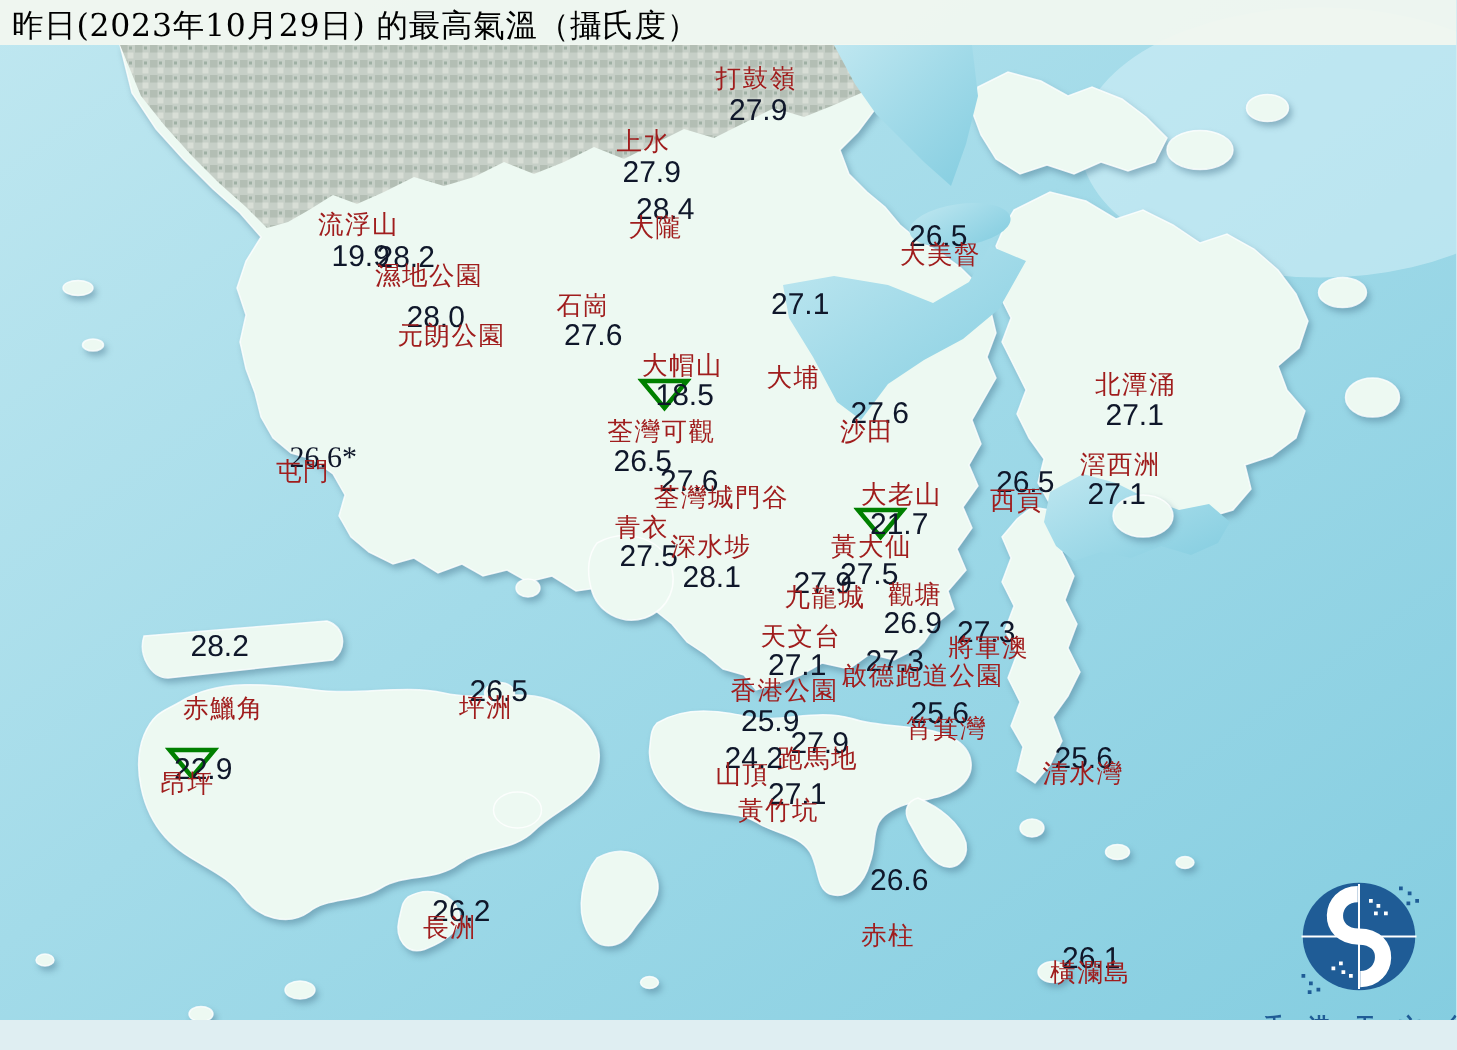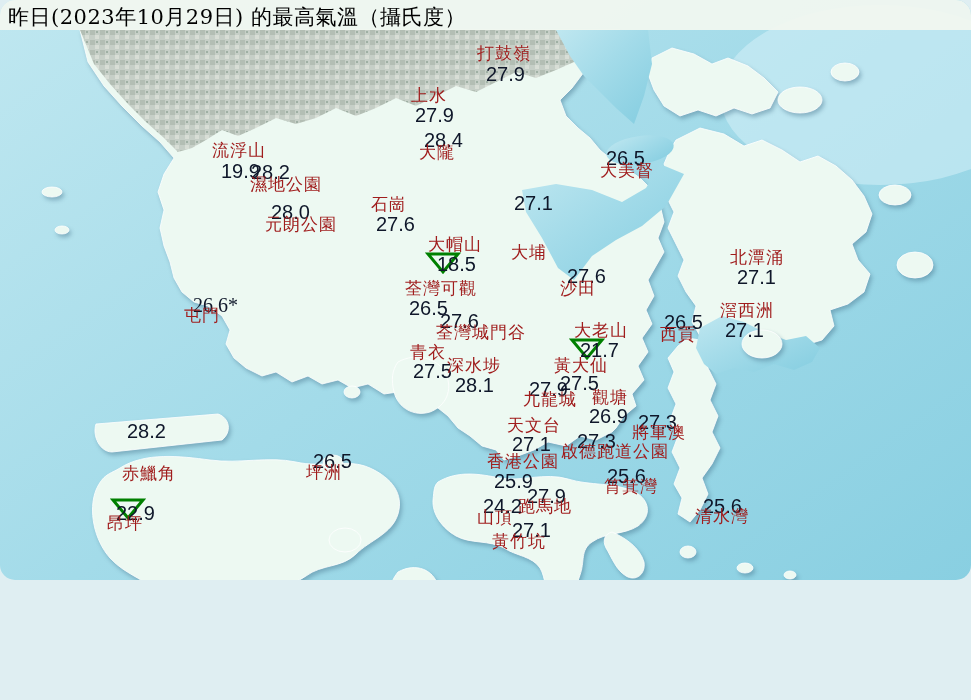--- a/index.html
+++ b/index.html
@@ -1,17 +1,17 @@
 <!DOCTYPE html>
 <html><head>
 <meta charset="utf-8">
 <style>
   html,body{margin:0;padding:0;background:#dfeef2;}
-  .screen{position:relative;width:971px;height:580px;overflow:hidden;
-          font-family:"Liberation Sans",sans-serif;border-radius:15px;}
+  .screen{position:relative;width:971px;height:680px;overflow:hidden;
+          font-family:"Liberation Sans",sans-serif;}
   .basemap{position:absolute;left:0;top:0;}
   .landg{filter:drop-shadow(2px 3px 2px rgba(70,115,140,0.45));}
   .title-bar{position:absolute;left:0;top:0;width:971px;height:30px;
              background:rgba(243,247,240,0.92);z-index:5;}
   .title-text{position:absolute;left:8px;top:3px;white-space:nowrap;
               font-family:"DejaVu Serif","Liberation Serif",serif;
               font-size:21px;color:#000;letter-spacing:0.5px;}
   #stations{position:absolute;left:0;top:0;width:971px;height:700px;z-index:4;}
   .st-value{position:absolute;font-family:"Liberation Sans",sans-serif;
             font-size:20px;line-height:1;color:#0f172a;white-space:nowrap;}

